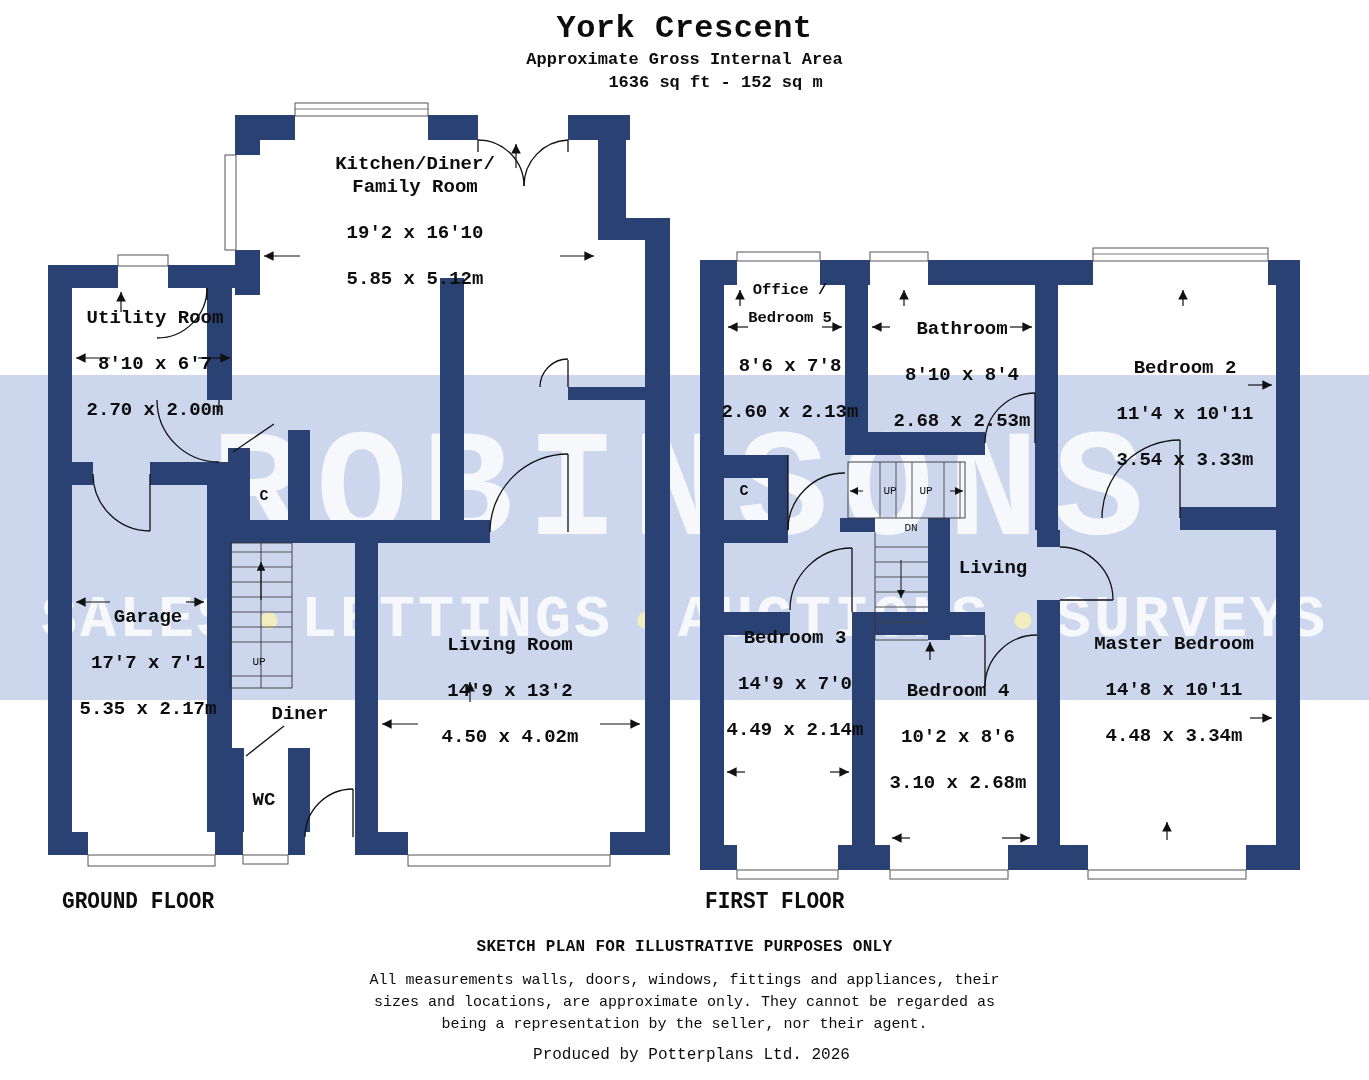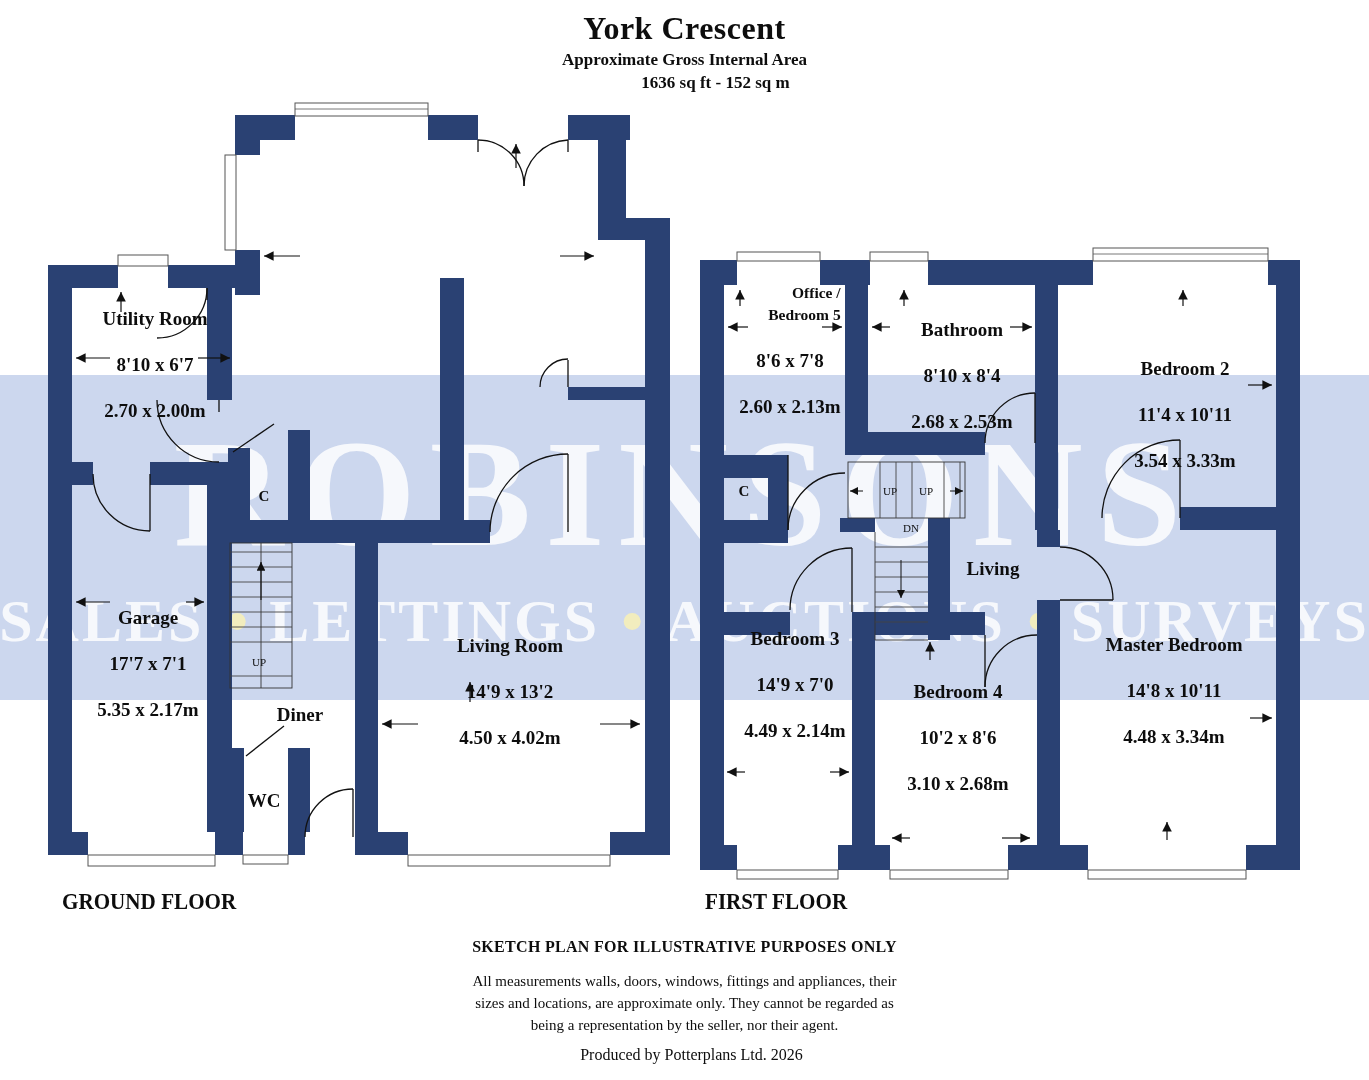--- a/index.html
+++ b/index.html
@@ -1,17 +1,17 @@
 <!DOCTYPE html>
 <html><head>
 <meta charset="utf-8">
 <style>
   html,body{margin:0;padding:0;background:#fff;}
   .canvas{position:relative;width:1369px;height:1080px;background:#ffffff;overflow:hidden;
-          font-family:Liberation Serif, serif;color:#0d0d0d;}
+          font-family:Liberation Mono, monospace;color:#0d0d0d;}
   
   .hdr{position:absolute;left:0;width:100%;text-align:center;z-index:6;}
   .hdr-title{top:10px;font-size:32px;font-weight:bold;letter-spacing:0.5px;}
   .hdr-sub{top:50px;font-size:17px;font-weight:bold;}
   .hdr-area{top:73px;font-size:17px;font-weight:bold;padding-left:31px;}
   
   .wm-band{position:absolute;left:0;top:375px;width:1369px;height:325px;background:#ccd7ee;z-index:1;}
   .wm-brand{position:absolute;left:50%;top:418px;transform:translateX(-50%);z-index:2;
             font-size:152px;font-weight:bold;letter-spacing:14px;color:rgba(255,255,255,0.82);
             white-space:nowrap;line-height:1;}
@@ -20,21 +20,21 @@
   .wm-word{font-size:60px;font-weight:bold;letter-spacing:3px;color:rgba(255,255,255,0.82);vertical-align:middle;}
   .wm-dot{display:inline-block;width:17px;height:17px;border-radius:50%;background:#f2edbe;
           margin:0 24px;vertical-align:middle;}
   
   svg.plan{position:absolute;left:0;top:0;z-index:3;}
   
   .lbl{position:absolute;transform:translate(-50%,-50%);text-align:center;z-index:5;
        font-weight:bold;font-size:19px;line-height:23px;white-space:pre-line;}
   .lbl .nm,.lbl .imp,.lbl .met{display:block;}
   .lbl-small{font-size:15px;line-height:21px;}
-  .lbl-office .nm{font-size:15.5px;line-height:22px;text-align:right;}
+  .lbl-office .nm{font-size:15.5px;line-height:28px;}
   .lbl-tiny{font-size:11px;font-weight:normal;line-height:12px;z-index:5;}
   
   .floor-name{position:absolute;z-index:6;font-size:24px;font-weight:bold;
               transform:scaleX(0.88);transform-origin:left center;letter-spacing:0px;white-space:nowrap;}
   .ftr{position:absolute;left:0;width:100%;text-align:center;z-index:6;}
   .ftr-notice{top:938px;font-size:16px;font-weight:bold;letter-spacing:0.3px;}
   .ftr-disc{top:970px;font-size:15px;line-height:22px;white-space:pre-line;}
   .ftr-prod{top:1046px;font-size:16px;margin-left:7px;}
 </style>
 </head>
@@ -217,20 +217,26 @@
       <line x1="745" y1="772" x2="727" y2="772" marker-end="url(#ah)"></line>
       <line x1="830" y1="772" x2="849" y2="772" marker-end="url(#ah)"></line>
       <line x1="930" y1="660" x2="930" y2="642" marker-end="url(#ah)"></line>
       <line x1="910" y1="838" x2="892" y2="838" marker-end="url(#ah)"></line>
       <line x1="1002" y1="838" x2="1030" y2="838" marker-end="url(#ah)"></line>
       <line x1="1250" y1="718" x2="1272" y2="718" marker-end="url(#ah)"></line>
       <line x1="1167" y1="840" x2="1167" y2="822" marker-end="url(#ah)"></line>
     </g>
   </svg>
 
+  <div class="lbl" style="left:415px;top:222px;">
+    <span class="nm">Kitchen/Diner/
+Family Room</span>
+    <span class="imp">19'2 x 16'10</span>
+    <span class="met">5.85 x 5.12m</span>
+  </div>
   <div class="lbl" style="left:155px;top:364px;">
     <span class="nm">Utility Room</span>
     <span class="imp">8'10 x 6'7</span>
     <span class="met">2.70 x 2.00m</span>
   </div>
   <div class="lbl" style="left:148px;top:663px;">
     <span class="nm">Garage</span>
     <span class="imp">17'7 x 7'1</span>
     <span class="met">5.35 x 2.17m</span>
   </div>

